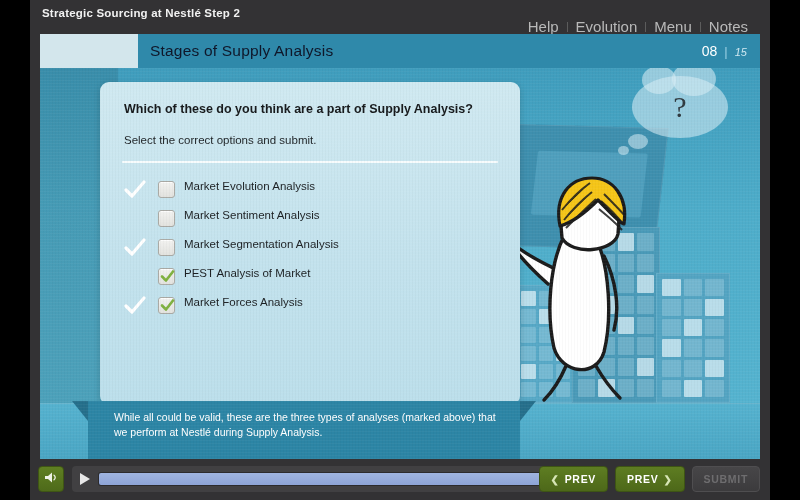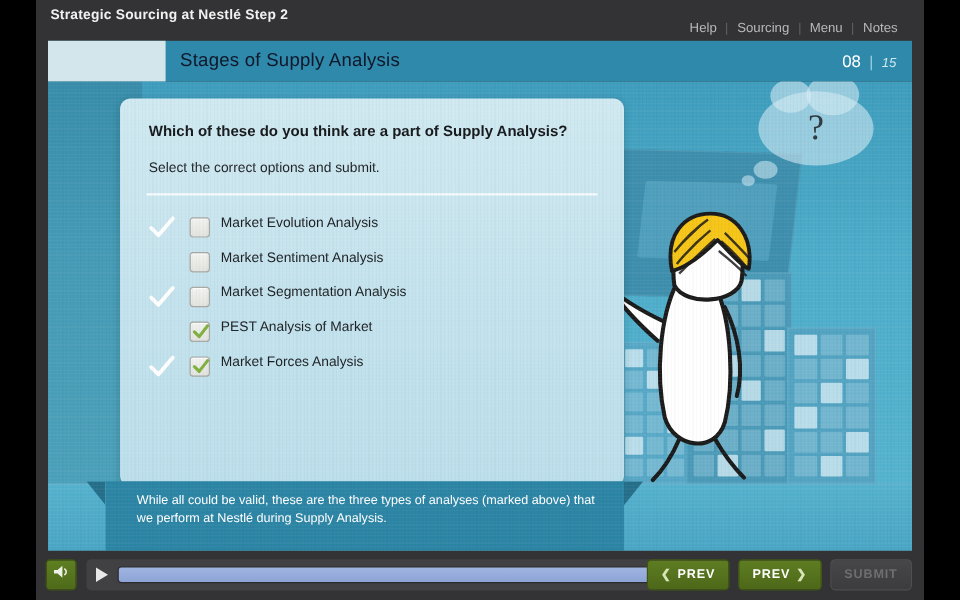--- a/index.html
+++ b/index.html
@@ -20,21 +20,21 @@
   
   .topbar { position: absolute; left: 0; top: 0; width: 740px; height: 34px; }
   .course-title {
     position: absolute; left: 12px; top: 7px;
     font-size: 11.5px; font-weight: bold; color: #f1f1f1;
     letter-spacing: .2px;
   }
   .util-nav {
     position: absolute; right: 14px; top: 18px;
     display: flex; align-items: center; gap: 0;
-    font-size: 11px; color: #b9b9b9;
+    font-size: 15px; color: #b9b9b9;
   }
   .util-nav .util-item { padding: 0 8px; cursor: pointer; white-space: nowrap; }
   .util-nav .util-sep { width: 1px; height: 10px; background: #5c5c5c; }
 
   
   .titlestrip {
     position: absolute; left: 10px; top: 34px; width: 720px; height: 34px;
     background: #2f89aa;
   }
   .titlestrip .tab-block {
@@ -237,21 +237,21 @@
 <body>
 
 <div id="stage">
   <div class="chrome">
 
     <div class="topbar">
       <div class="course-title">Strategic Sourcing at Nestlé Step 2</div>
       <div class="util-nav">
         <span class="util-item">Help</span>
         <span class="util-sep"></span>
-        <span class="util-item">Sourcing</span>
+        <span class="util-item">Evolution</span>
         <span class="util-sep"></span>
         <span class="util-item">Menu</span>
         <span class="util-sep"></span>
         <span class="util-item">Notes</span>
       </div>
     </div>
 
     <div class="titlestrip">
       <div class="tab-block"></div>
       <div class="page-heading">Stages of Supply Analysis</div>

